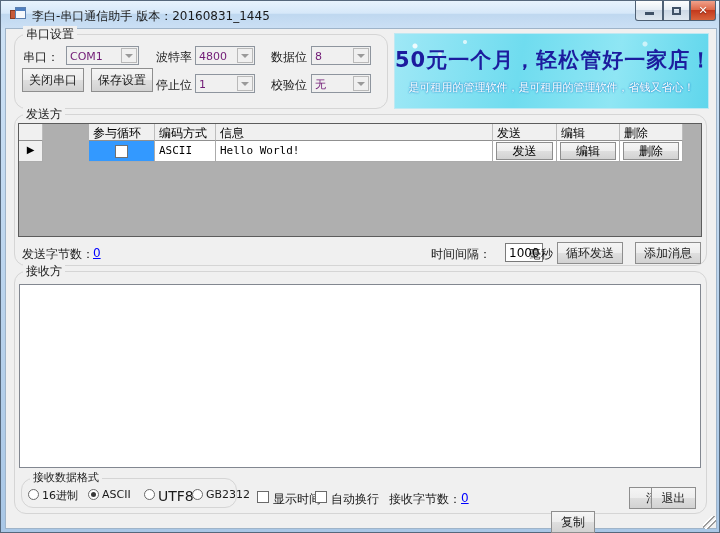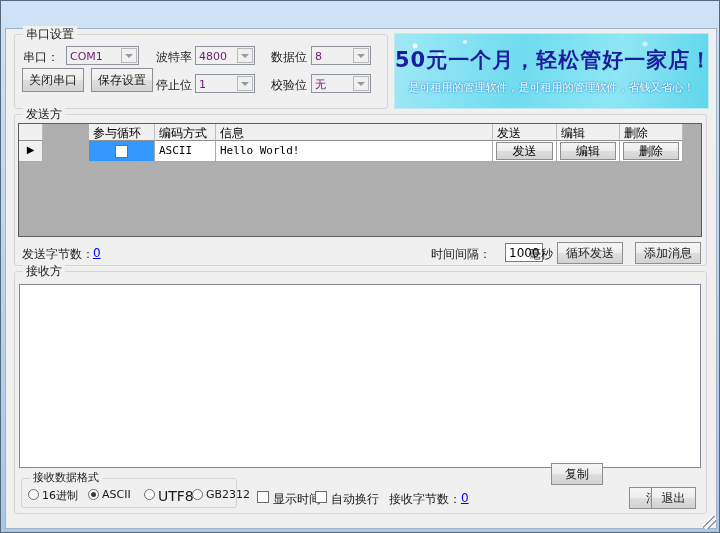--- a/index.html
+++ b/index.html
@@ -27,21 +27,21 @@
   .btn-close { left:689px; width:26px; border-radius:0 0 3px 0;
                background:linear-gradient(#F0A18B, #DE6A4A 45%, #C33A1D 50%, #D8633C 100%); }
   .glyph-min { width:9px; height:3px; background:#3F5166; margin-top:6px; }
   .glyph-max { width:9px; height:8px; border:2px solid #3F5166; background:transparent; }
   .glyph-close { color:#FFF; font-size:11px; font-weight:bold; text-shadow:0 1px 1px #7A1E0C; line-height:1; }
 
   
   .client { position:absolute; left:4px; top:27px; width:712px; height:501px;
             background:#F0F0F0; border:1px solid #9FB4C9; }
 
-  .groupbox { position:absolute; border:1px solid #D5D5D5; border-radius:3px; }
+  .groupbox { position:absolute; border:1px solid #D5D5D5; border-radius:12px; }
   .groupbox > .gb-label { position:absolute; top:-9px; left:8px; background:#F0F0F0; padding:0 3px; color:#1A1A1A; }
 
   .label { position:absolute; white-space:nowrap; color:#1A1A1A; }
 
   
   .combo { position:absolute; height:19px; background:#F0F0F0; border:1px solid #8E959E; color:#701a75;
            padding:2px 0 0 3px; }
   .combo .arrow-btn { position:absolute; right:1px; top:1px; bottom:1px; width:16px; background:#F0F0F0;
            border:1px solid #B9B9B9; display:flex; align-items:center; justify-content:center; }
   .combo .arrow { width:0; height:0; border-left:4px solid transparent; border-right:4px solid transparent;
@@ -103,20 +103,36 @@
   .resize-grip { position:absolute; right:3px; bottom:3px; width:13px; height:13px;
     background:
       linear-gradient(135deg, transparent 0 6px,  #FFF 6px 7.5px, #9B9B9B 7.5px 9px,
                       transparent 9px 10px, #FFF 10px 11.5px, #9B9B9B 11.5px 13px, transparent 13px); }
 </style>
 </head>
 <body>
 
 <div class="win">
 
+  <div class="titlebar">
+    <div class="app-icon">
+      <div class="i1"></div>
+        <div class="i2"></div>
+    </div>
+    <span class="title-text">李白-串口通信助手 版本：20160831_1445</span>
+    <div class="cap-btn btn-min">
+      <div class="glyph-min"></div>
+    </div>
+    <div class="cap-btn btn-max">
+      <div class="glyph-max"></div>
+    </div>
+    <div class="cap-btn btn-close">
+      <div class="glyph-close">✕</div>
+    </div>
+  </div>
 
   <div class="client"></div>
 
   <div class="groupbox" style="left:13px; top:33px; width:374px; height:75px;">
     <span class="gb-label">串口设置</span>
 
     <span class="label" style="left:8px; top:14px;">串口：</span>
     <div class="combo" style="left:51px; top:11px; width:73px;">
       <span style="font-size:11px;">COM1</span>
       <span class="arrow-btn">
@@ -231,18 +247,18 @@
 
   <span class="checkbox" style="left:256px; top:490px;"></span>
   <span class="label" style="left:272px; top:490px;">显示时间</span>
 
   <span class="checkbox" style="left:314px; top:490px;"></span>
   <span class="label" style="left:330px; top:490px;">自动换行</span>
 
   <span class="label" style="left:388px; top:490px;">接收字节数：</span>
   <span class="label link" style="left:460px; top:490px;">0</span>
 
-  <div class="btn" style="left:550px; top:462px; width:52px; height:22px;">复制</div>
+  <div class="btn" style="left:550px; top:510px; width:44px; height:22px;">复制</div>
   <div class="btn" style="left:628px; top:486px; width:44px; height:22px;padding-left:14px;">清空</div>
   <div class="btn" style="left:650px; top:486px; width:45px; height:22px;">退出</div>
 
   <div class="resize-grip"></div>
 </div>
 
 </body></html>

